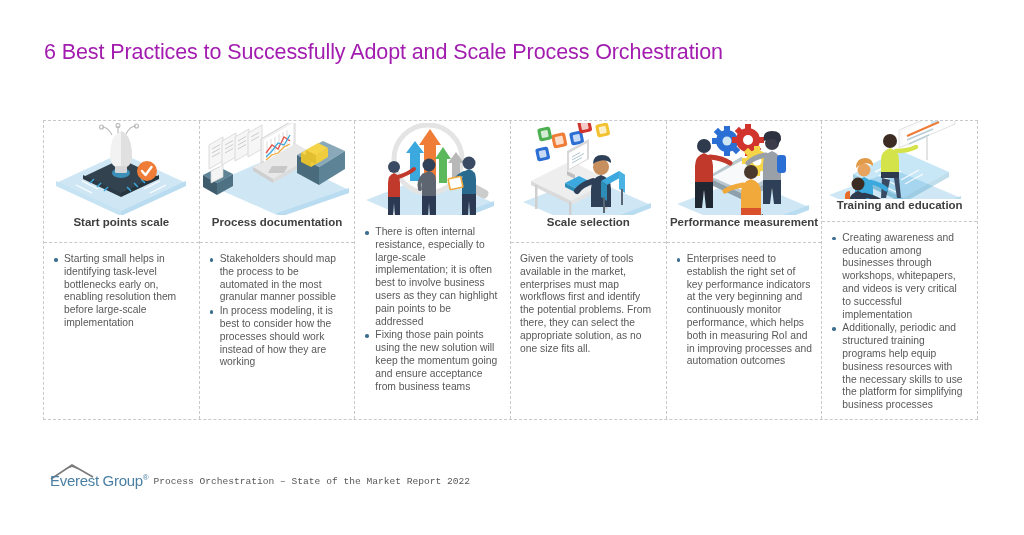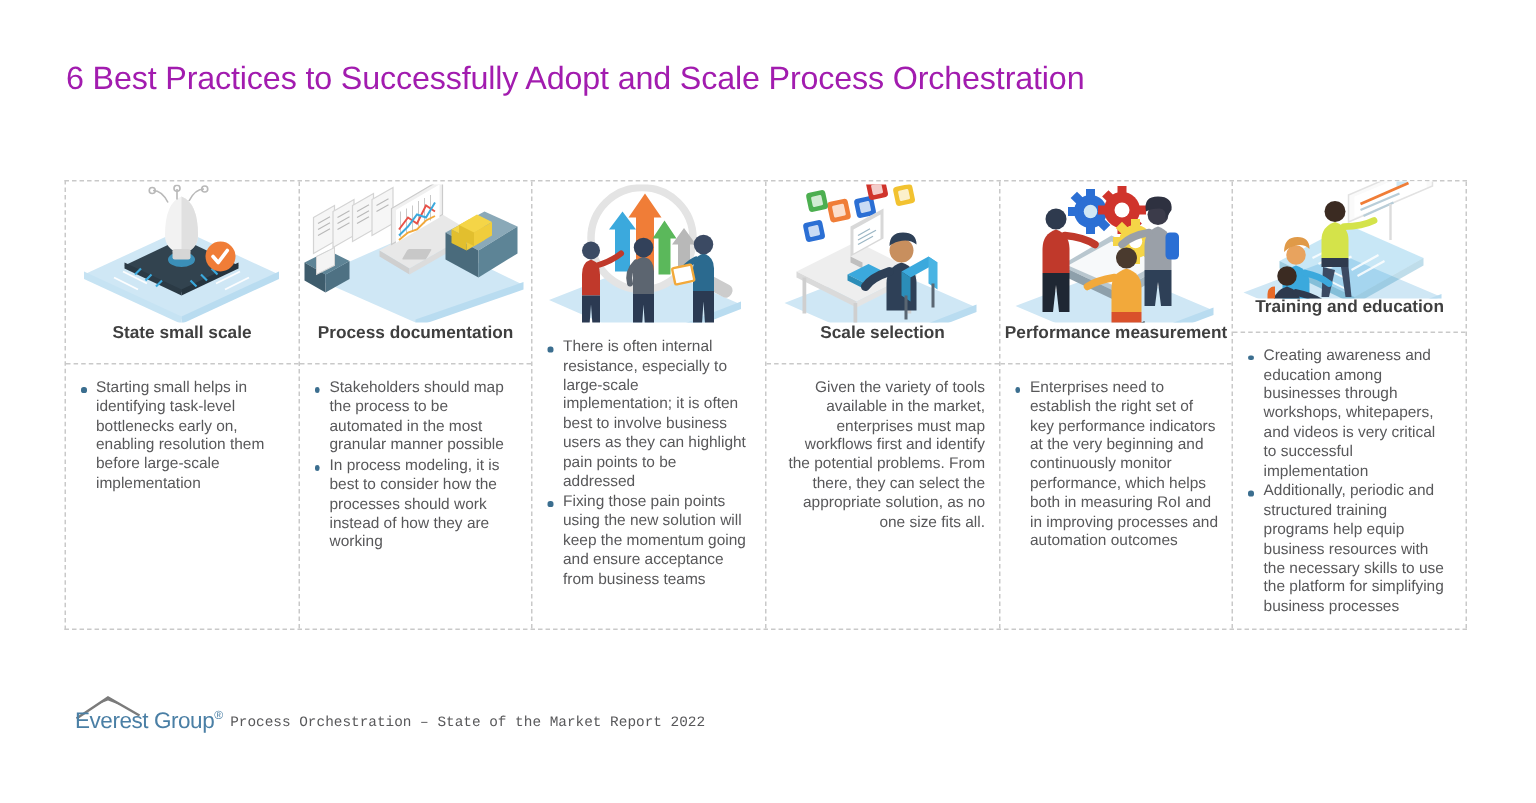--- a/index.html
+++ b/index.html
@@ -101,21 +101,20 @@
     height: 3.5px;
     border-radius: 50%;
     background: #3b6e8f;
   }
 
   p.plain {
     font-size: 10.3px;
     line-height: 12.8px;
     color: #58585a;
     padding-left: 1px;
-    text-align: right;
   }
 
   .footer {
     position: absolute;
     left: 50px;
     top: 464px;
     display: flex;
     align-items: flex-end;
   }
 
@@ -197,21 +196,21 @@
           <path d="M66 12 q-4 -8 -10 -8"></path>
           <circle cx="90.5" cy="3" r="2"></circle>
           <circle cx="55.5" cy="4" r="2"></circle>
           <circle cx="72" cy="2.5" r="2"></circle>
         </g>
         <circle cx="101" cy="48" r="10" fill="#f07d37"></circle>
         <path d="M96 48 l3.5 4 l6 -8" stroke="#ffffff" stroke-width="2.4" fill="none" stroke-linecap="round" stroke-linejoin="round"></path>
       </svg>
     </div>
     <div class="heading-cell">
-      <span>State small scale</span>
+      <span>Start points scale</span>
     </div>
     <div class="body-cell">
       <ul class="bullets">
         <li>Starting small helps in identifying task-level bottlenecks early on, enabling resolution them before large-scale implementation</li>
       </ul>
     </div>
   </div>
 
   <div class="col">
     <div class="illo-cell">

